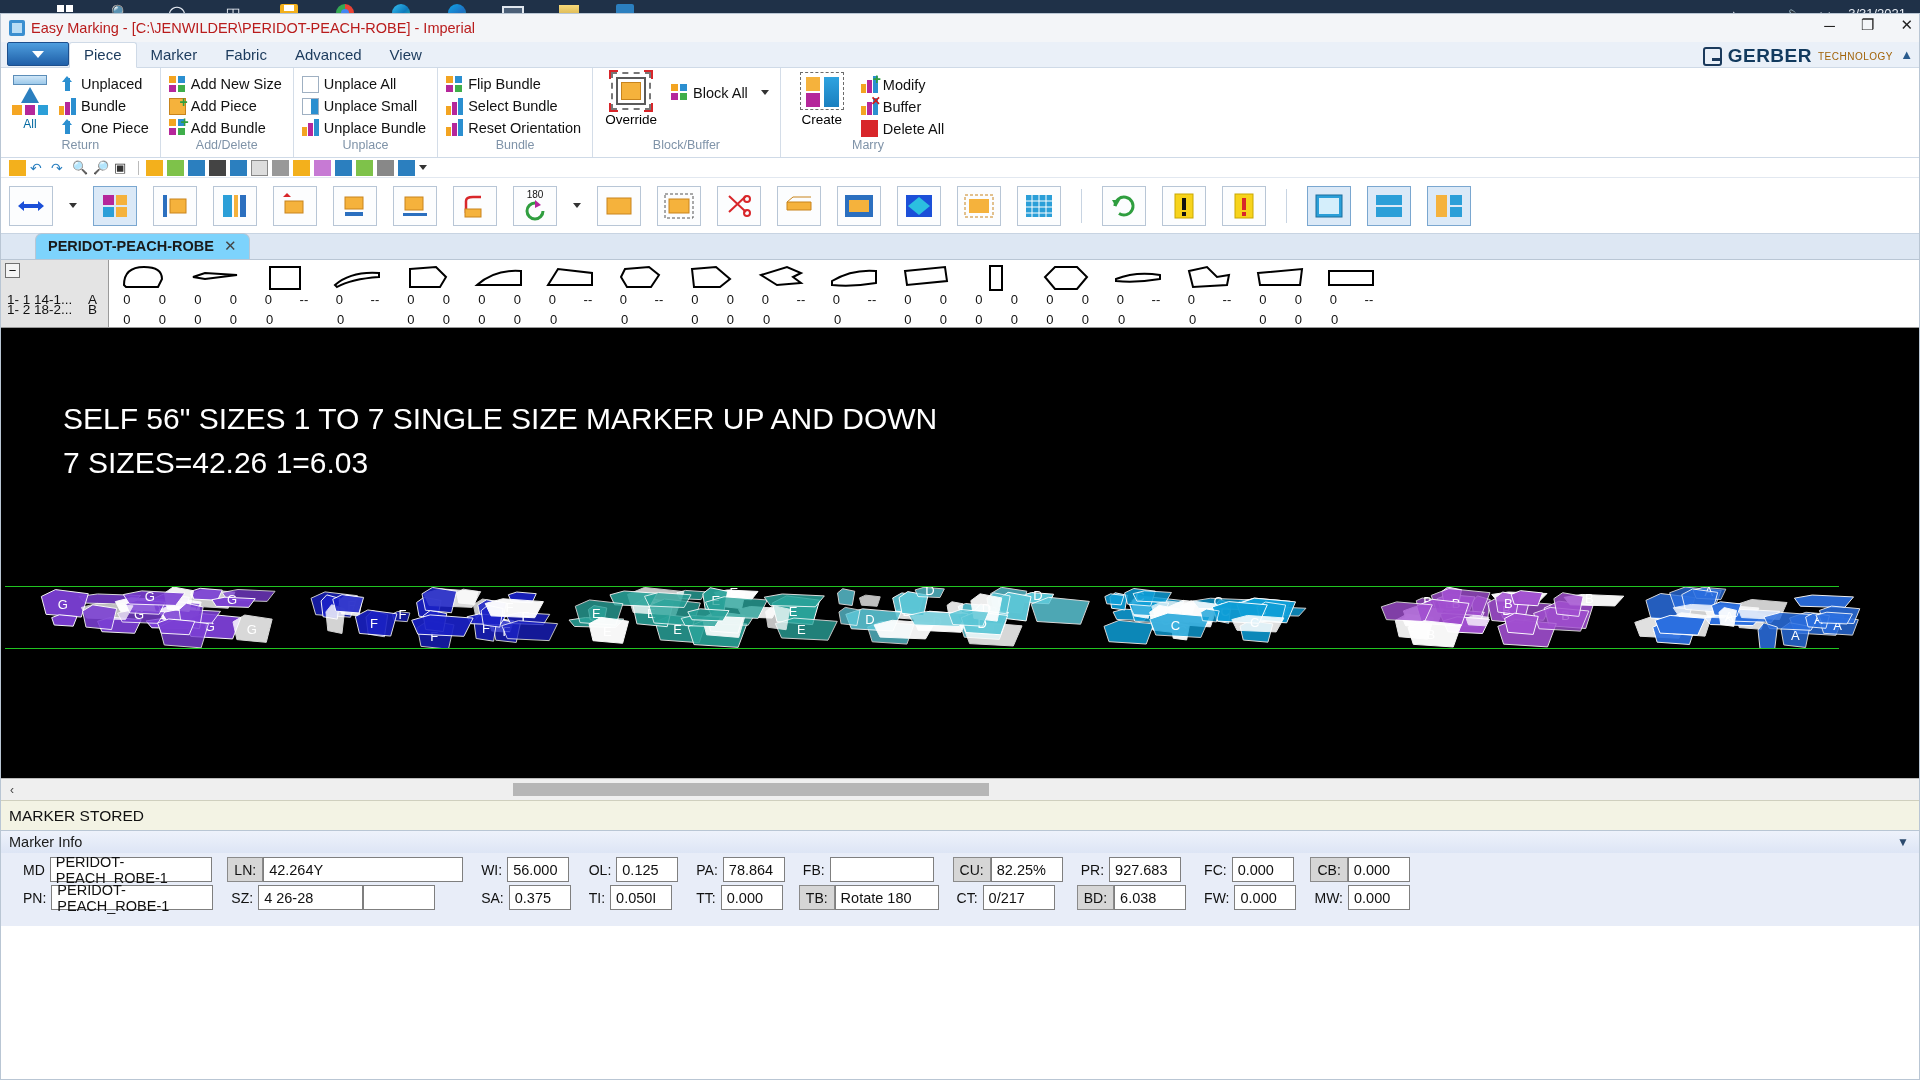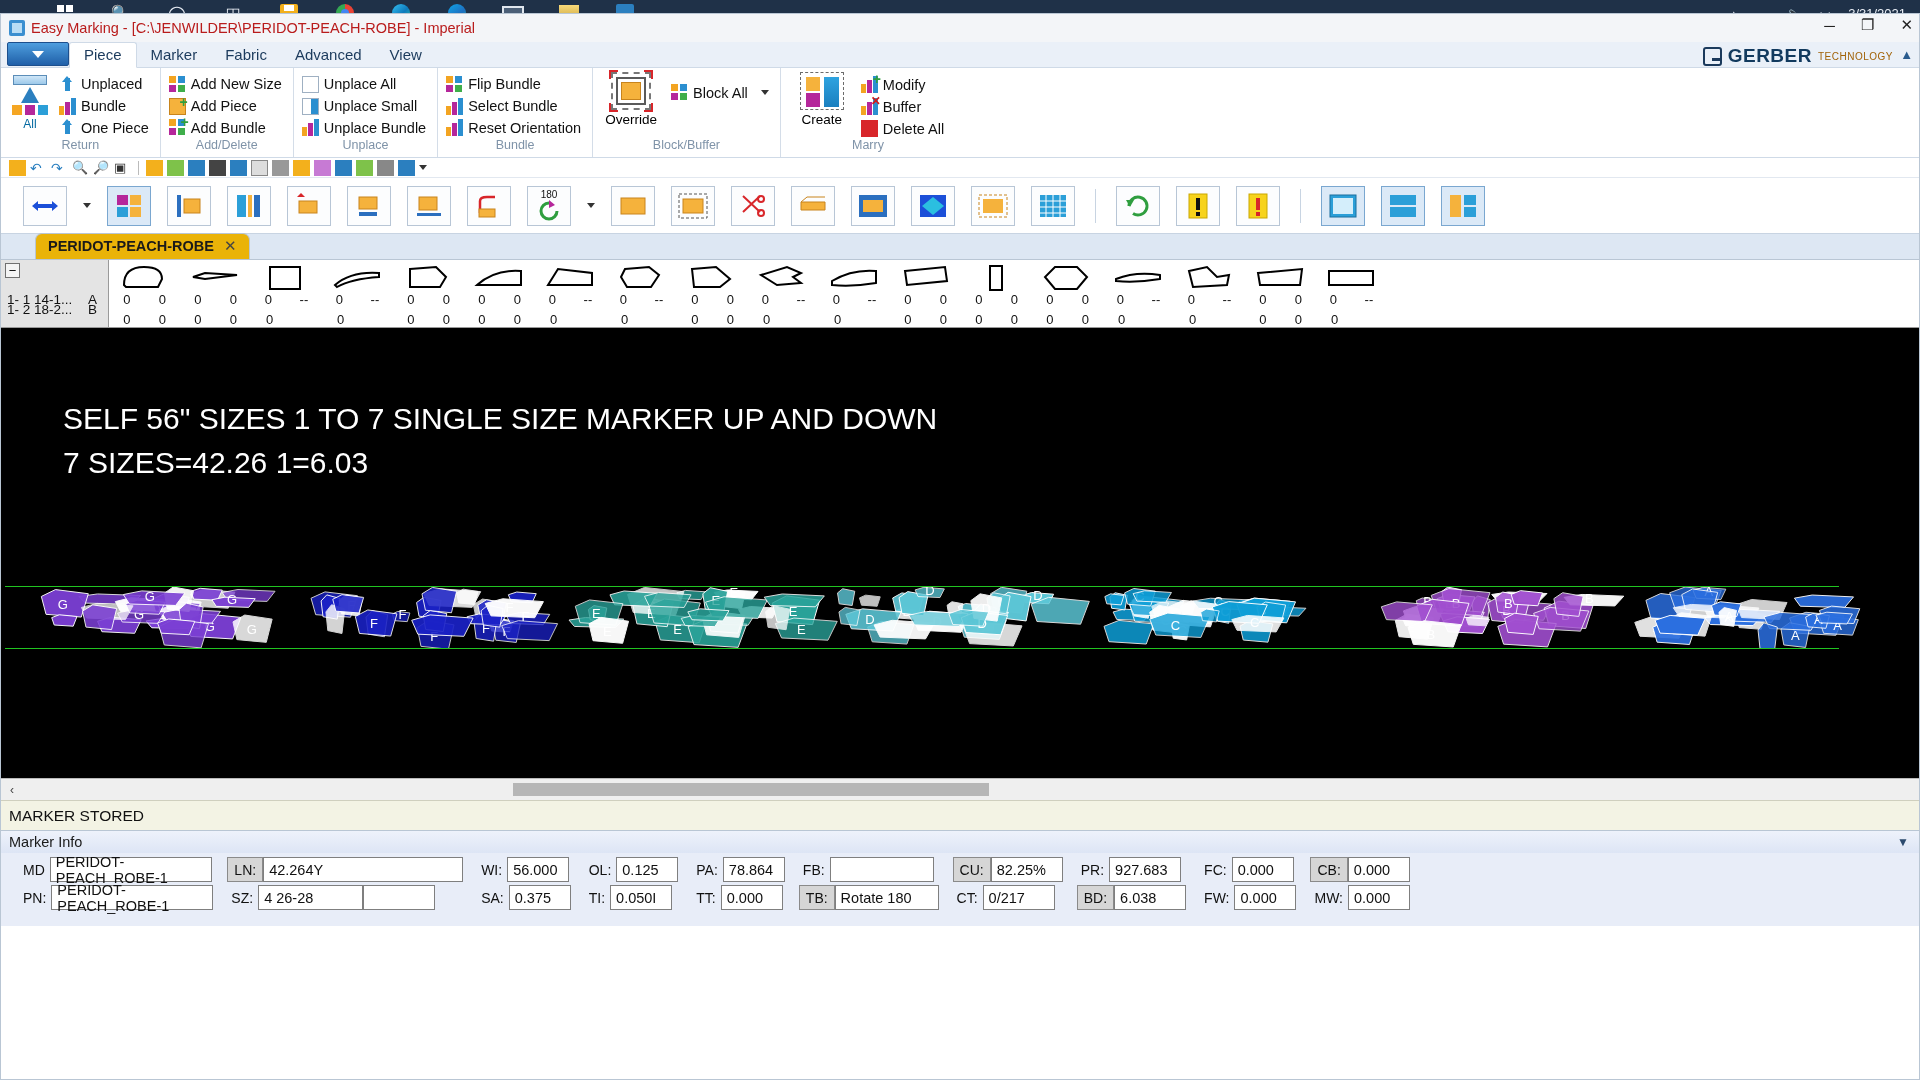--- a/index.html
+++ b/index.html
@@ -126,32 +126,32 @@
   .cr-icon b{position:absolute;display:block;}
   .cr-icon .a{left:5px;top:4px;width:14px;height:14px;background:#f5b23c;}
   .cr-icon .b{left:5px;top:20px;width:14px;height:14px;background:#b5279b;}
   .cr-icon .c{left:23px;top:4px;width:15px;height:30px;background:linear-gradient(#2ea3e0,#1b7fbf);}
 
   
   .qtbar{ height:20px; background:#fff; display:flex; align-items:center; gap:4px;
           padding-left:8px; border-bottom:1px solid #e2e8f0;}
   .qt{ width:17px;height:16px; position:relative; }
   .bigtool{ height:56px; background:#fff; display:flex; align-items:center; gap:16px;
-            padding-left:22px; border-bottom:1px solid #c8d4e2;}
+            padding-left:8px; border-bottom:1px solid #c8d4e2;}
   .bt{ width:44px;height:40px;border:1px solid #b8c6d6; background:#fcfdfe;
        position:relative; display:flex;align-items:center;justify-content:center;}
   .bt.sel{ border:1px solid #7aa7d0; background:#dbe9f7;}
   .drop{ width:0;height:0;border-left:4px solid transparent;border-right:4px solid transparent;
          border-top:5px solid #333; align-self:center;}
   .sep{ width:1px; height:34px; background:#c8d4e2; margin:0 4px;}
 
   
   .doctabs{ height:26px; background:#dde7f3; display:flex; align-items:flex-end;
             padding-left:34px; border-bottom:1px solid #b9c6d4;}
-  .doctab{ background:#eab308; border:1px solid #b9c6d4; border-bottom:none;
+  .doctab{ background:#7dd3fc; border:1px solid #b9c6d4; border-bottom:none;
            border-radius:7px 7px 0 0; padding:3px 12px 4px; display:flex; align-items:center;
            gap:10px; font-size:14.5px; font-weight:bold; color:#1a1a1a;}
   .doctab .cls{ font-weight:normal; font-size:15px; color:#444; }
 
   
   .piecestrip{ height:68px; background:#fff; display:flex; border-bottom:1px solid #999;
                overflow:hidden; }
   .pl-left{ width:108px; background:#e4e4e4; border-right:1px solid #9a9a9a;
             position:relative; flex:none;}
   .pl-left .minus{ position:absolute;left:4px;top:3px;width:15px;height:15px;

